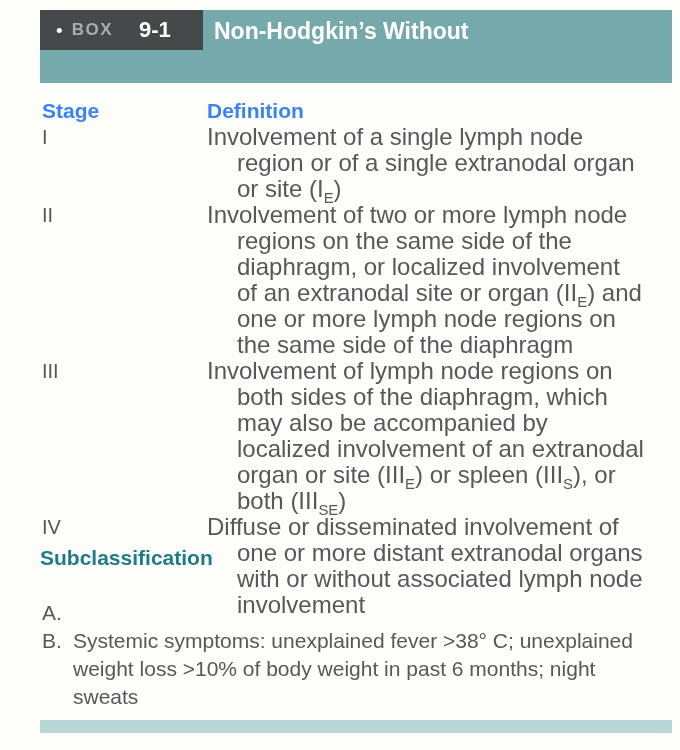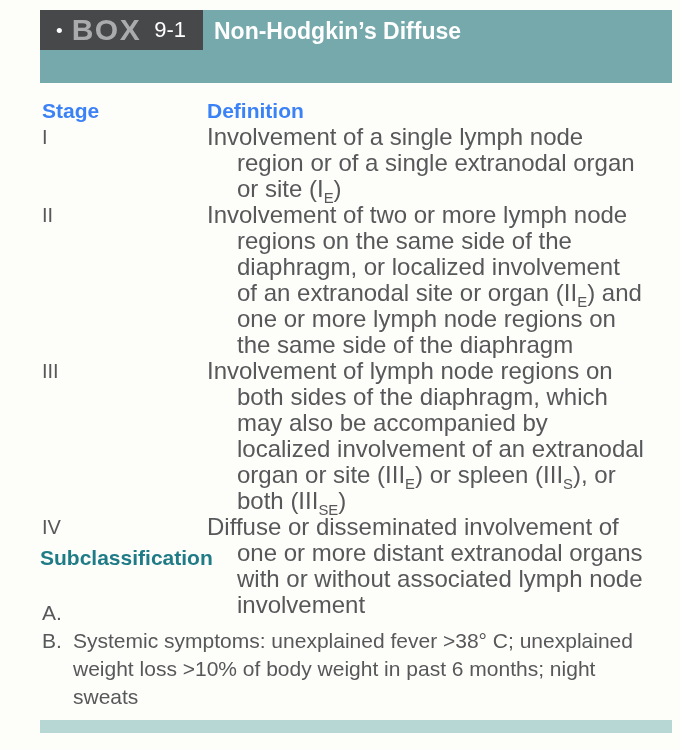--- a/index.html
+++ b/index.html
@@ -43,28 +43,28 @@
   .box-bullet {
     color: #ffffff;
     font-size: 19px;
     line-height: 1;
     margin-right: 9px;
   }
 
   .box-word {
     color: var(--box-word, #a9abad);
     font-weight: bold;
-    font-size: 30px;
+    font-size: 17px;
     letter-spacing: 1.5px;
-    margin-right: 13px;
+    margin-right: 26px;
   }
 
   .box-number {
     color: #ffffff;
-    font-weight: normal;
+    font-weight: bold;
     font-size: 22px;
   }
 
   .box-title {
     color: #ffffff;
     font-weight: bold;
     font-size: 23px;
     line-height: 29px;
     padding: 7px 0 0 11px;
   }
@@ -150,21 +150,21 @@
 
 <div class="page">
 
   <div class="header-bar">
     <div class="box-label">
       <span class="box-bullet">•</span>
       <span class="box-word">BOX</span>
       <span class="box-number">9-1</span>
     </div>
     <div class="box-title">
-      <div>Non-Hodgkin’s Diffuse</div>
+      <div>Non-Hodgkin’s Without</div>
     </div>
   </div>
 
   <div class="staging-table">
     <div class="th">Stage</div>
     <div class="th">Definition</div>
 
     <div class="stage-cell">I</div>
     <div class="def-cell">Involvement of a single lymph node region or of a single extranodal organ or site (I<sub>E</sub>)</div>
 

